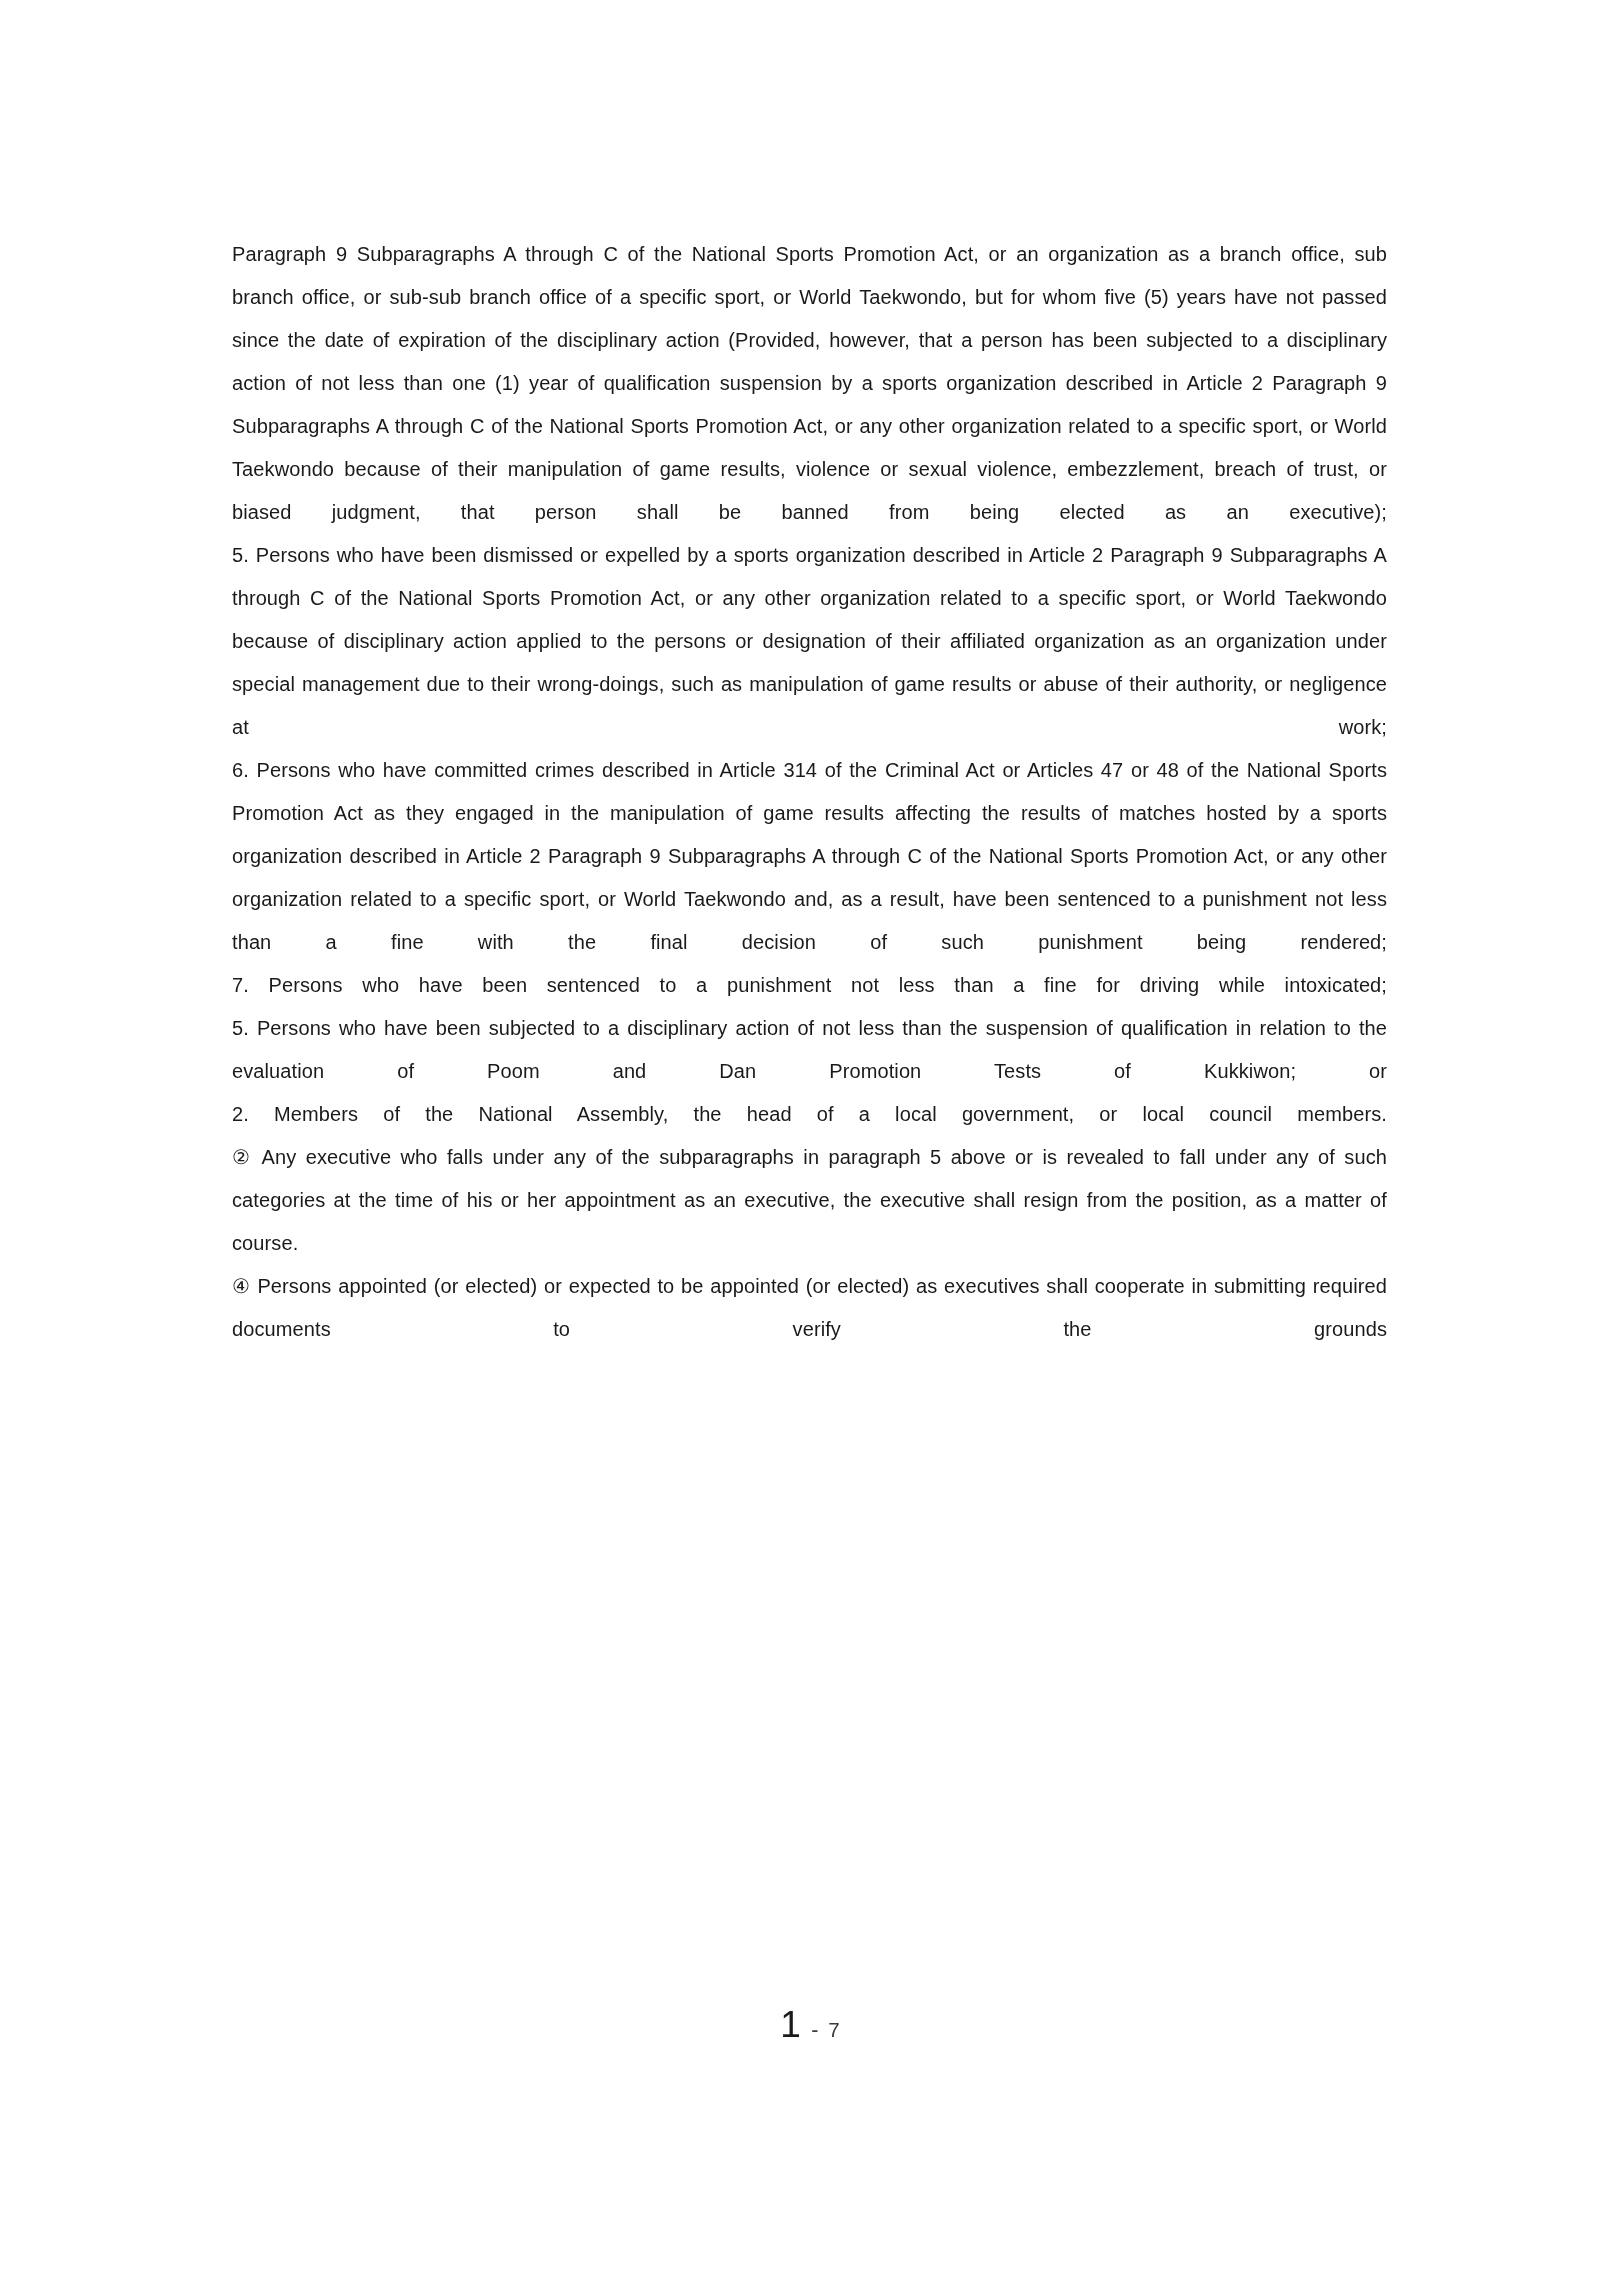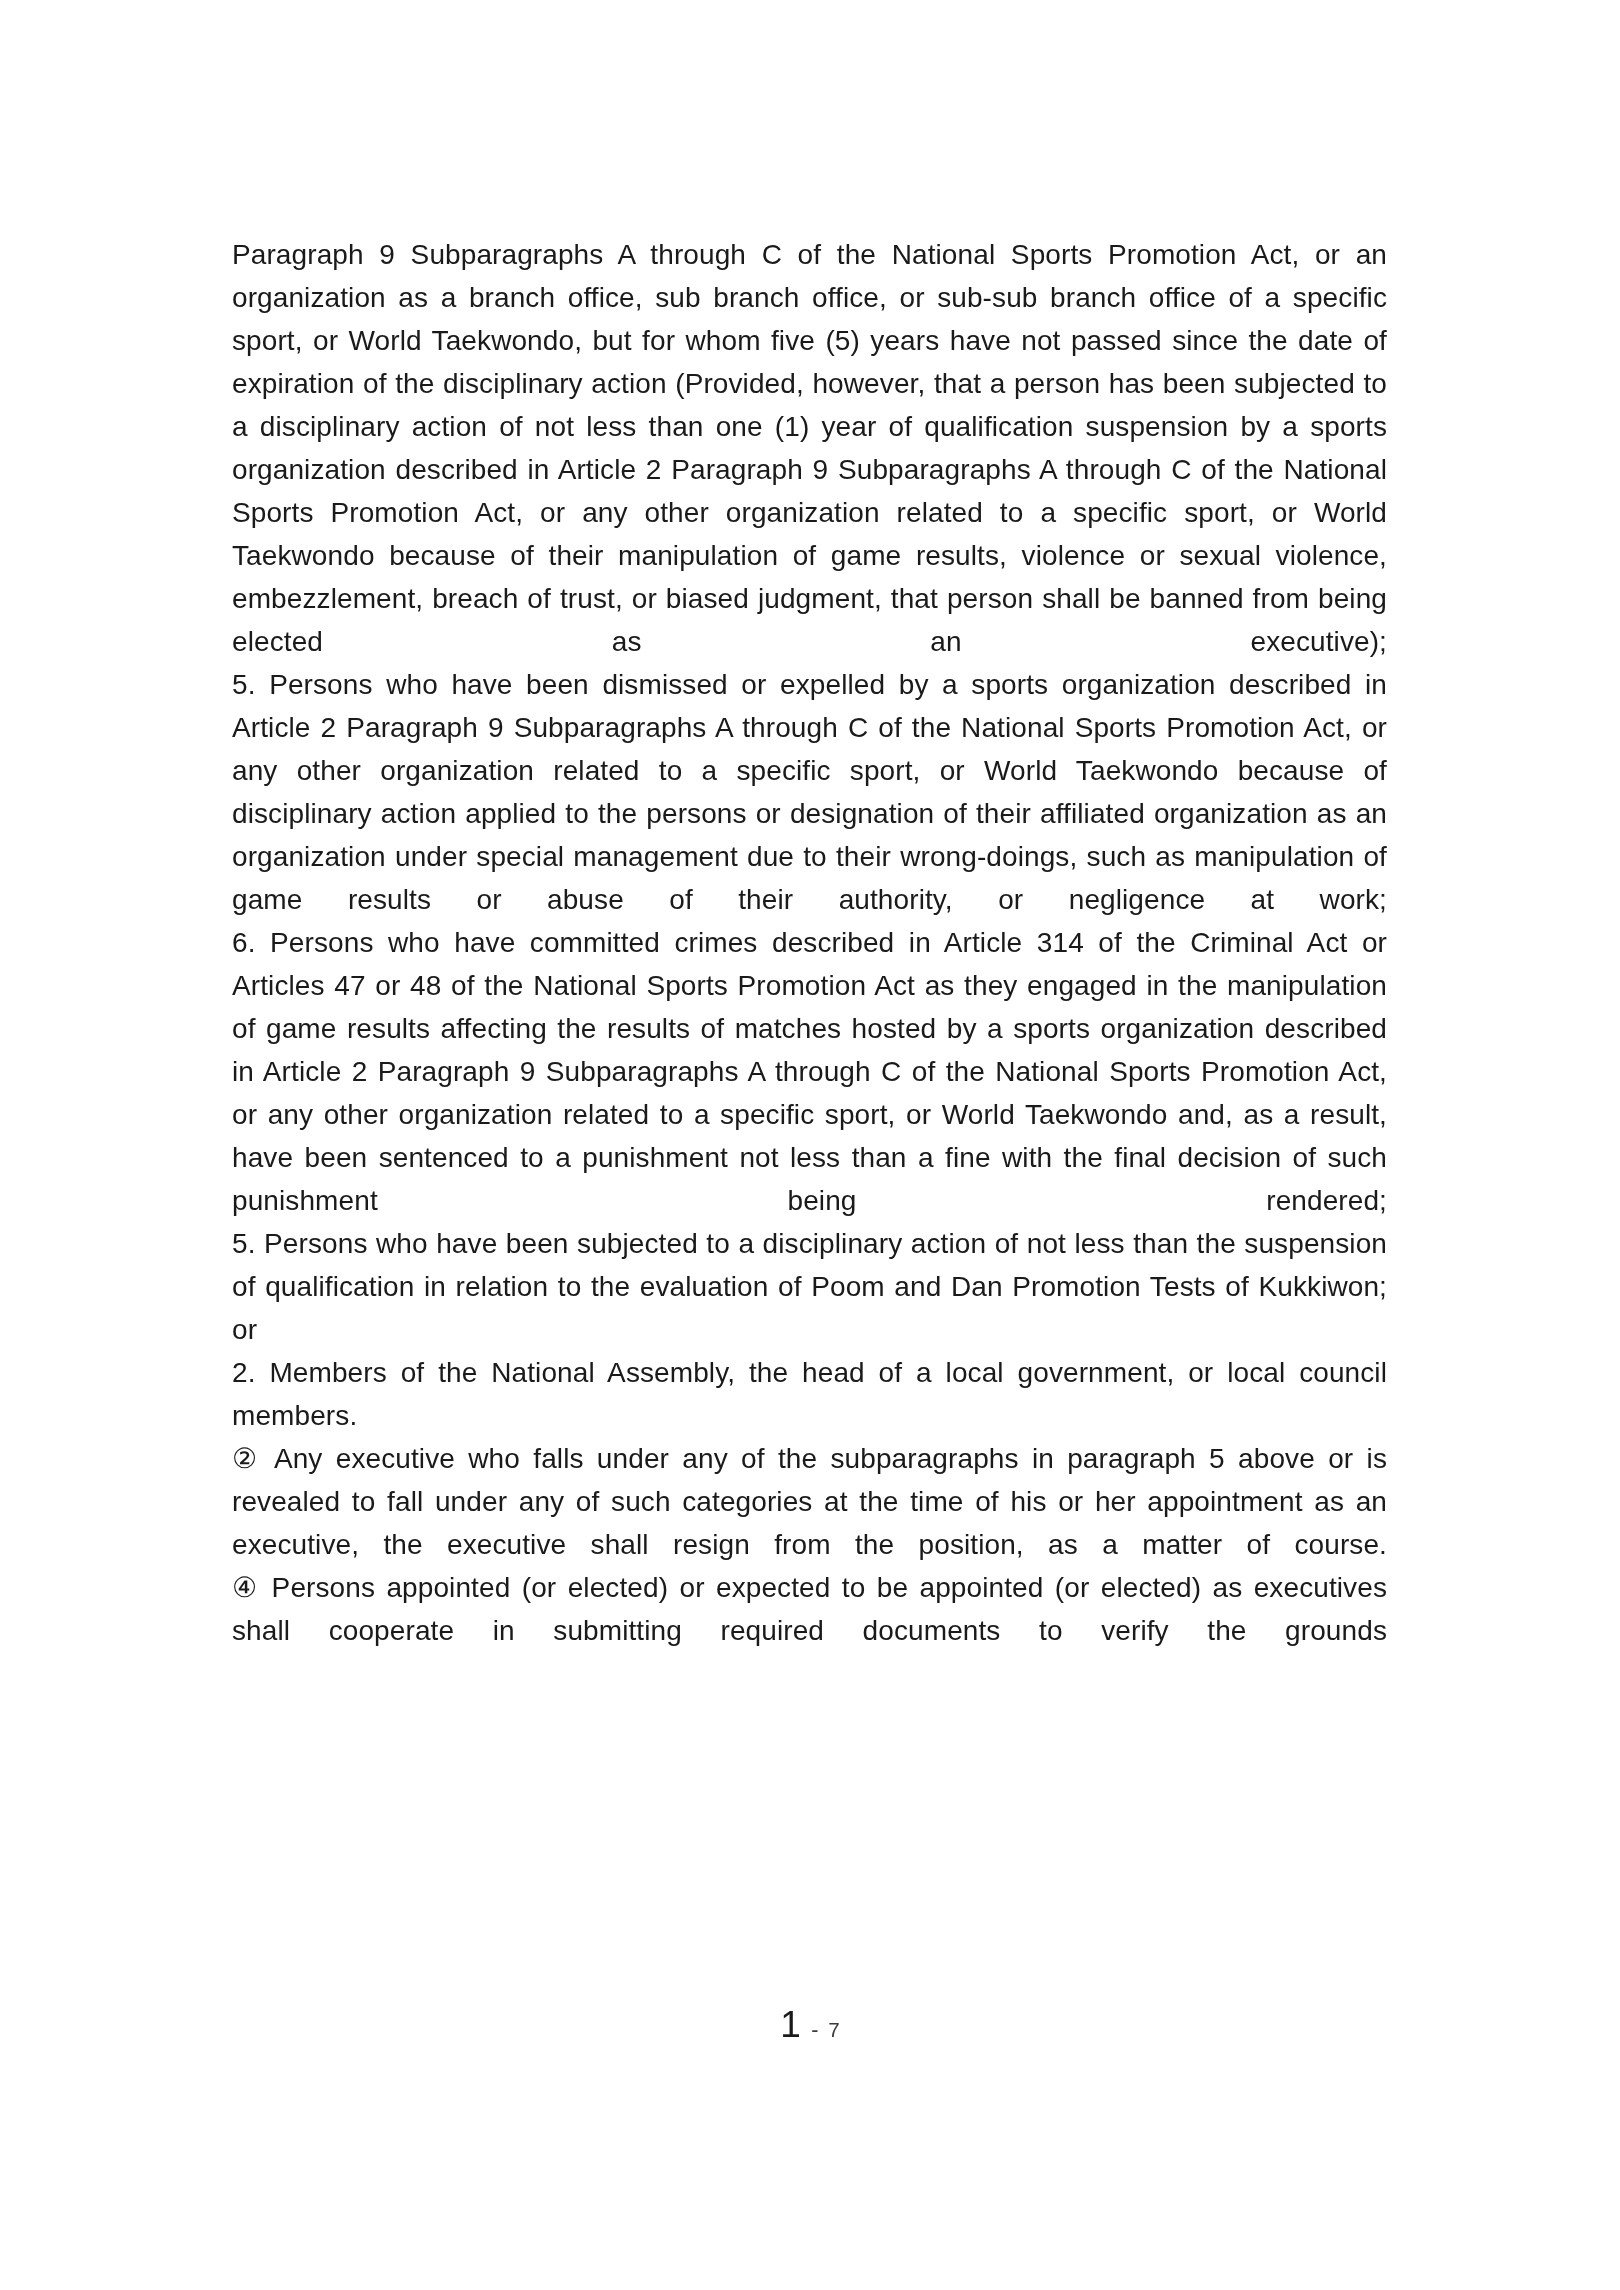--- a/index.html
+++ b/index.html
@@ -20,21 +20,21 @@
     overflow: hidden;
   }
   .content {
     position: absolute;
     left: 232px;
     top: 233px;
     width: 1155px;
   }
   .para {
     margin: 0;
-    font-size: 28px;
+    font-size: 20px;
     line-height: 43px;
     text-align: justify;
     text-justify: inter-word;
     letter-spacing: 0.1px;
     word-spacing: 0.5px;
     color: #1a1a1a;
   }
   
   .para.full-justify {
     text-align-last: justify;
@@ -66,20 +66,21 @@
 </style>
 </head>
 <body>
 
 <div class="page">
 
   <div class="content">
     <p class="para full-justify">Paragraph 9 Subparagraphs A through C of the National Sports Promotion Act, or an organization as a branch office, sub branch office, or sub-sub branch office of a specific sport, or World Taekwondo, but for whom five (5) years have not passed since the date of expiration of the disciplinary action (Provided, however, that a person has been subjected to a disciplinary action of not less than one (1) year of qualification suspension by a sports organization described in Article 2 Paragraph 9 Subparagraphs A through C of the National Sports Promotion Act, or any other organization related to a specific sport, or World Taekwondo because of their manipulation of game results, violence or sexual violence, embezzlement, breach of trust, or biased judgment, that person shall be banned from being elected as an executive);</p>
     <p class="para full-justify">5. Persons who have been dismissed or expelled by a sports organization described in Article 2 Paragraph 9 Subparagraphs A through C of the National Sports Promotion Act, or any other organization related to a specific sport, or World Taekwondo because of disciplinary action applied to the persons or designation of their affiliated organization as an organization under special management due to their wrong-doings, such as manipulation of game results or abuse of their authority, or negligence at work;</p>
     <p class="para full-justify">6. Persons who have committed crimes described in Article 314 of the Criminal Act or Articles 47 or 48 of the National Sports Promotion Act as they engaged in the manipulation of game results affecting the results of matches hosted by a sports organization described in Article 2 Paragraph 9 Subparagraphs A through C of the National Sports Promotion Act, or any other organization related to a specific sport, or World Taekwondo and, as a result, have been sentenced to a punishment not less than a fine with the final decision of such punishment being rendered;</p>
+    <p class="para full-justify">7. Persons who have been sentenced to a punishment not less than a fine for driving while intoxicated;</p>
     <p class="para full-justify">5. Persons who have been subjected to a disciplinary action of not less than the suspension of qualification in relation to the evaluation of Poom and Dan Promotion Tests of Kukkiwon; or</p>
     <p class="para full-justify">2. Members of the National Assembly, the head of a local government, or local council members.</p>
     <p class="para full-justify">② Any executive who falls under any of the subparagraphs in paragraph 5 above or is revealed to fall under any of such categories at the time of his or her appointment as an executive, the executive shall resign from the position, as a matter of course.</p>
     <p class="para full-justify">④ Persons appointed (or elected) or expected to be appointed (or elected) as executives shall cooperate in submitting required documents to verify the grounds</p>
   </div>
 
   <div class="footer">
     <span class="big">1</span>
     <span class="dash">-</span>
     <span class="small">7</span>

